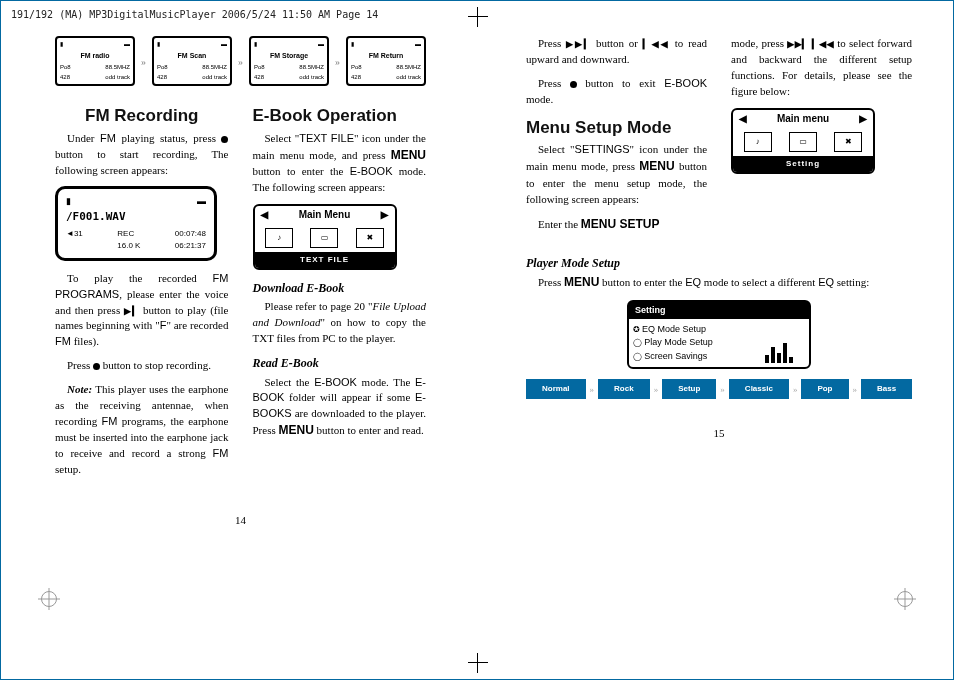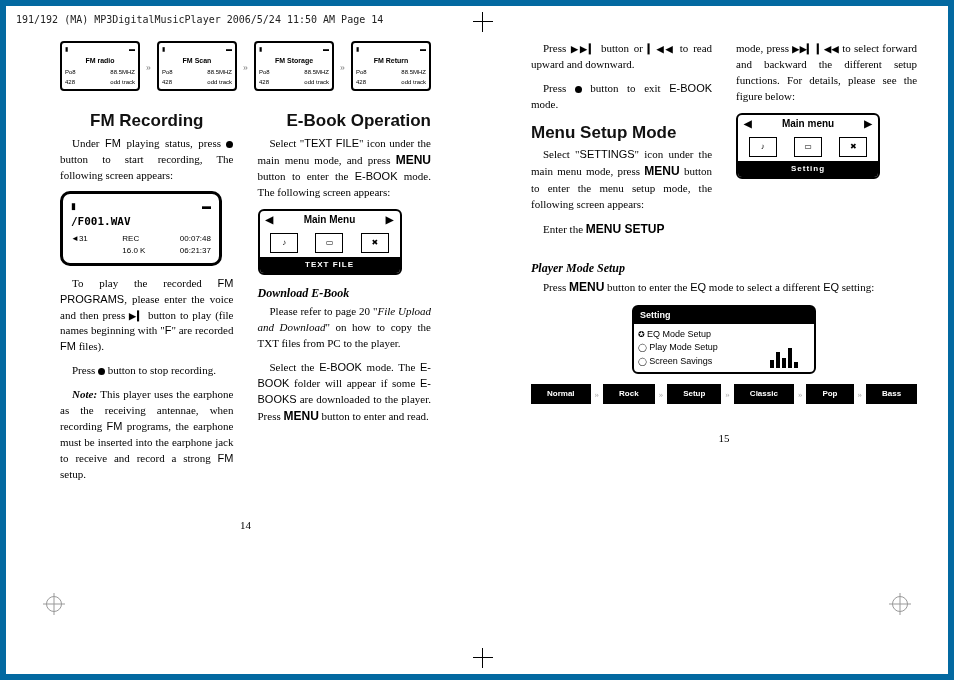--- a/index.html
+++ b/index.html
@@ -1,16 +1,16 @@
 <!DOCTYPE html>
 <html><head>
 <meta charset="utf-8">
 <style>
 body{margin:0;padding:0;font-family:Georgia,serif;background:#fff;font-size:11px;color:#000}
-.page{width:954px;height:680px;position:relative;border:6px solid #0369a1;box-sizing:border-box}
+.page{width:954px;height:680px;position:relative;border:1px solid #0369a1;box-sizing:border-box}
 .header-line{font-family:monospace;font-size:10px;padding:8px 10px 6px;color:#222}
 .crop-mark{position:absolute;width:20px;height:20px}
 .crop-mark::before,.crop-mark::after{content:"";position:absolute;background:#000}
 .crop-mark::before{width:1px;height:20px;left:9px;top:0}
 .crop-mark::after{height:1px;width:20px;top:9px;left:0}
 .crop-top{top:6px;left:467px}
 .crop-bot{bottom:6px;left:467px}
 .registration{position:absolute;width:14px;height:14px;border:1px solid #999;border-radius:50%}
 .registration::before{content:"";position:absolute;left:50%;top:-4px;bottom:-4px;width:1px;background:#999;transform:translateX(-50%)}
 .registration::after{content:"";position:absolute;top:50%;left:-4px;right:-4px;height:1px;background:#999;transform:translateY(-50%)}
@@ -44,21 +44,21 @@
 .mm-foot{background:#000;color:#fff;text-align:center;font-size:8px;padding:2px;font-weight:bold;letter-spacing:1px}
 .settings-screen{border:2px solid #000;border-radius:6px;width:180px;margin:6px auto 10px;font-family:Arial,sans-serif;background:#fff}
 .set-head{background:#000;color:#fff;font-size:9px;font-weight:bold;padding:2px 6px}
 .set-body{display:flex}
 .set-opts{flex:1;padding:4px;font-size:9px;line-height:1.5}
 .set-opts div::before{content:"◯ ";font-size:8px}
 .set-opts div.selected::before{content:"✪ "}
 .bars{width:40px;padding:4px;display:flex;align-items:flex-end;gap:2px}
 .bars span{background:#000;width:4px}
 .eq-row{display:flex;justify-content:center;gap:4px;align-items:center;margin-top:8px}
-.eq-chip{background:#000000;color:#fff;font-size:8px;font-weight:bold;padding:4px 16px;font-family:Arial,sans-serif}
+.eq-chip{background:#0369a1;color:#fff;font-size:8px;font-weight:bold;padding:4px 16px;font-family:Arial,sans-serif}
 .eq-arrow{color:#aaa;font-size:9px}
 .pagenum{text-align:center;font-size:11px;margin-top:28px}
 .menu-bold{font-family:Arial,sans-serif;font-weight:bold;font-size:12px}
 .right-top{display:flex;gap:24px;margin-bottom:6px}
 .right-top .rt-col{flex:1;text-align:justify;line-height:1.45}
 .full-width{line-height:1.45}
 </style>
 </head>
 <body>
 
@@ -153,37 +153,38 @@
                 <span><span>REC</span><br><span>16.0 K</span></span>
                 <span><span>00:07:48</span><br><span>06:21:37</span></span>
               </div>
           </div>
           <p class="indent"><span>To play the recorded </span><span class="small-caps">FM PROGRAMS</span><span>, please enter the voice and then press </span><span class="btn-fwd">▶▎</span><span> button to play (file names beginning with "</span><span class="small-caps">F</span><span>" are recorded </span><span class="small-caps">FM</span><span> files).</span></p>
           <p class="indent"><span>Press </span><span class="btn-dot"></span><span> button to stop recording.</span></p>
           <p class="indent"><i><b>Note:</b></i><span> This player uses the earphone as the receiving antennae, when recording </span><span class="small-caps">FM</span><span> programs, the earphone must be inserted into the earphone jack to receive and record a strong </span><span class="small-caps">FM</span><span> setup.</span></p>
         </div>
 
         <div class="col">
-          <h2 style="text-align:right">E-Book Operation</h2>
+          <h2 style="text-align:left">E-Book Operation</h2>
           <p class="indent"><span>Select "</span><span class="small-caps">TEXT FILE</span><span>" icon under the main menu mode, and press </span><span class="menu-bold">MENU</span><span> button to enter the </span><span class="small-caps">E-BOOK</span><span> mode. The following screen appears:</span></p>
           <div class="main-menu-screen">
             <div class="mm-head">
                 <span>◀</span>
                 <span>Main Menu</span>
                 <span>▶</span>
               </div>
             <div class="mm-icons">
                 <span>♪</span>
                 <span>▭</span>
                 <span>✖</span>
               </div>
             <div class="mm-foot">TEXT FILE</div>
           </div>
           <h3>Download E-Book</h3>
           <p class="indent"><span>Please refer to page 20 "</span><i>File Upload and Download</i><span>" on how to copy the TXT files from PC to the player.</span></p>
+          <h3>Read E-Book</h3>
           <p class="indent"><span>Select the </span><span class="small-caps">E-BOOK</span><span> mode. The </span><span class="small-caps">E-BOOK</span><span> folder will appear if some </span><span class="small-caps">E-BOOKS</span><span> are downloaded to the player. Press </span><span class="menu-bold">MENU</span><span> button to enter and read.</span></p>
         </div>
       </div>
       <div class="pagenum">14</div>
     </div>
 
     <div class="leaf">
       <div class="right-top">
         <div class="rt-col">
           <p class="indent"><span>Press </span><span class="btn-fwd">▶▶▎</span><span> button or </span><span class="btn-back">▎◀◀</span><span> to read upward and downward.</span></p>

